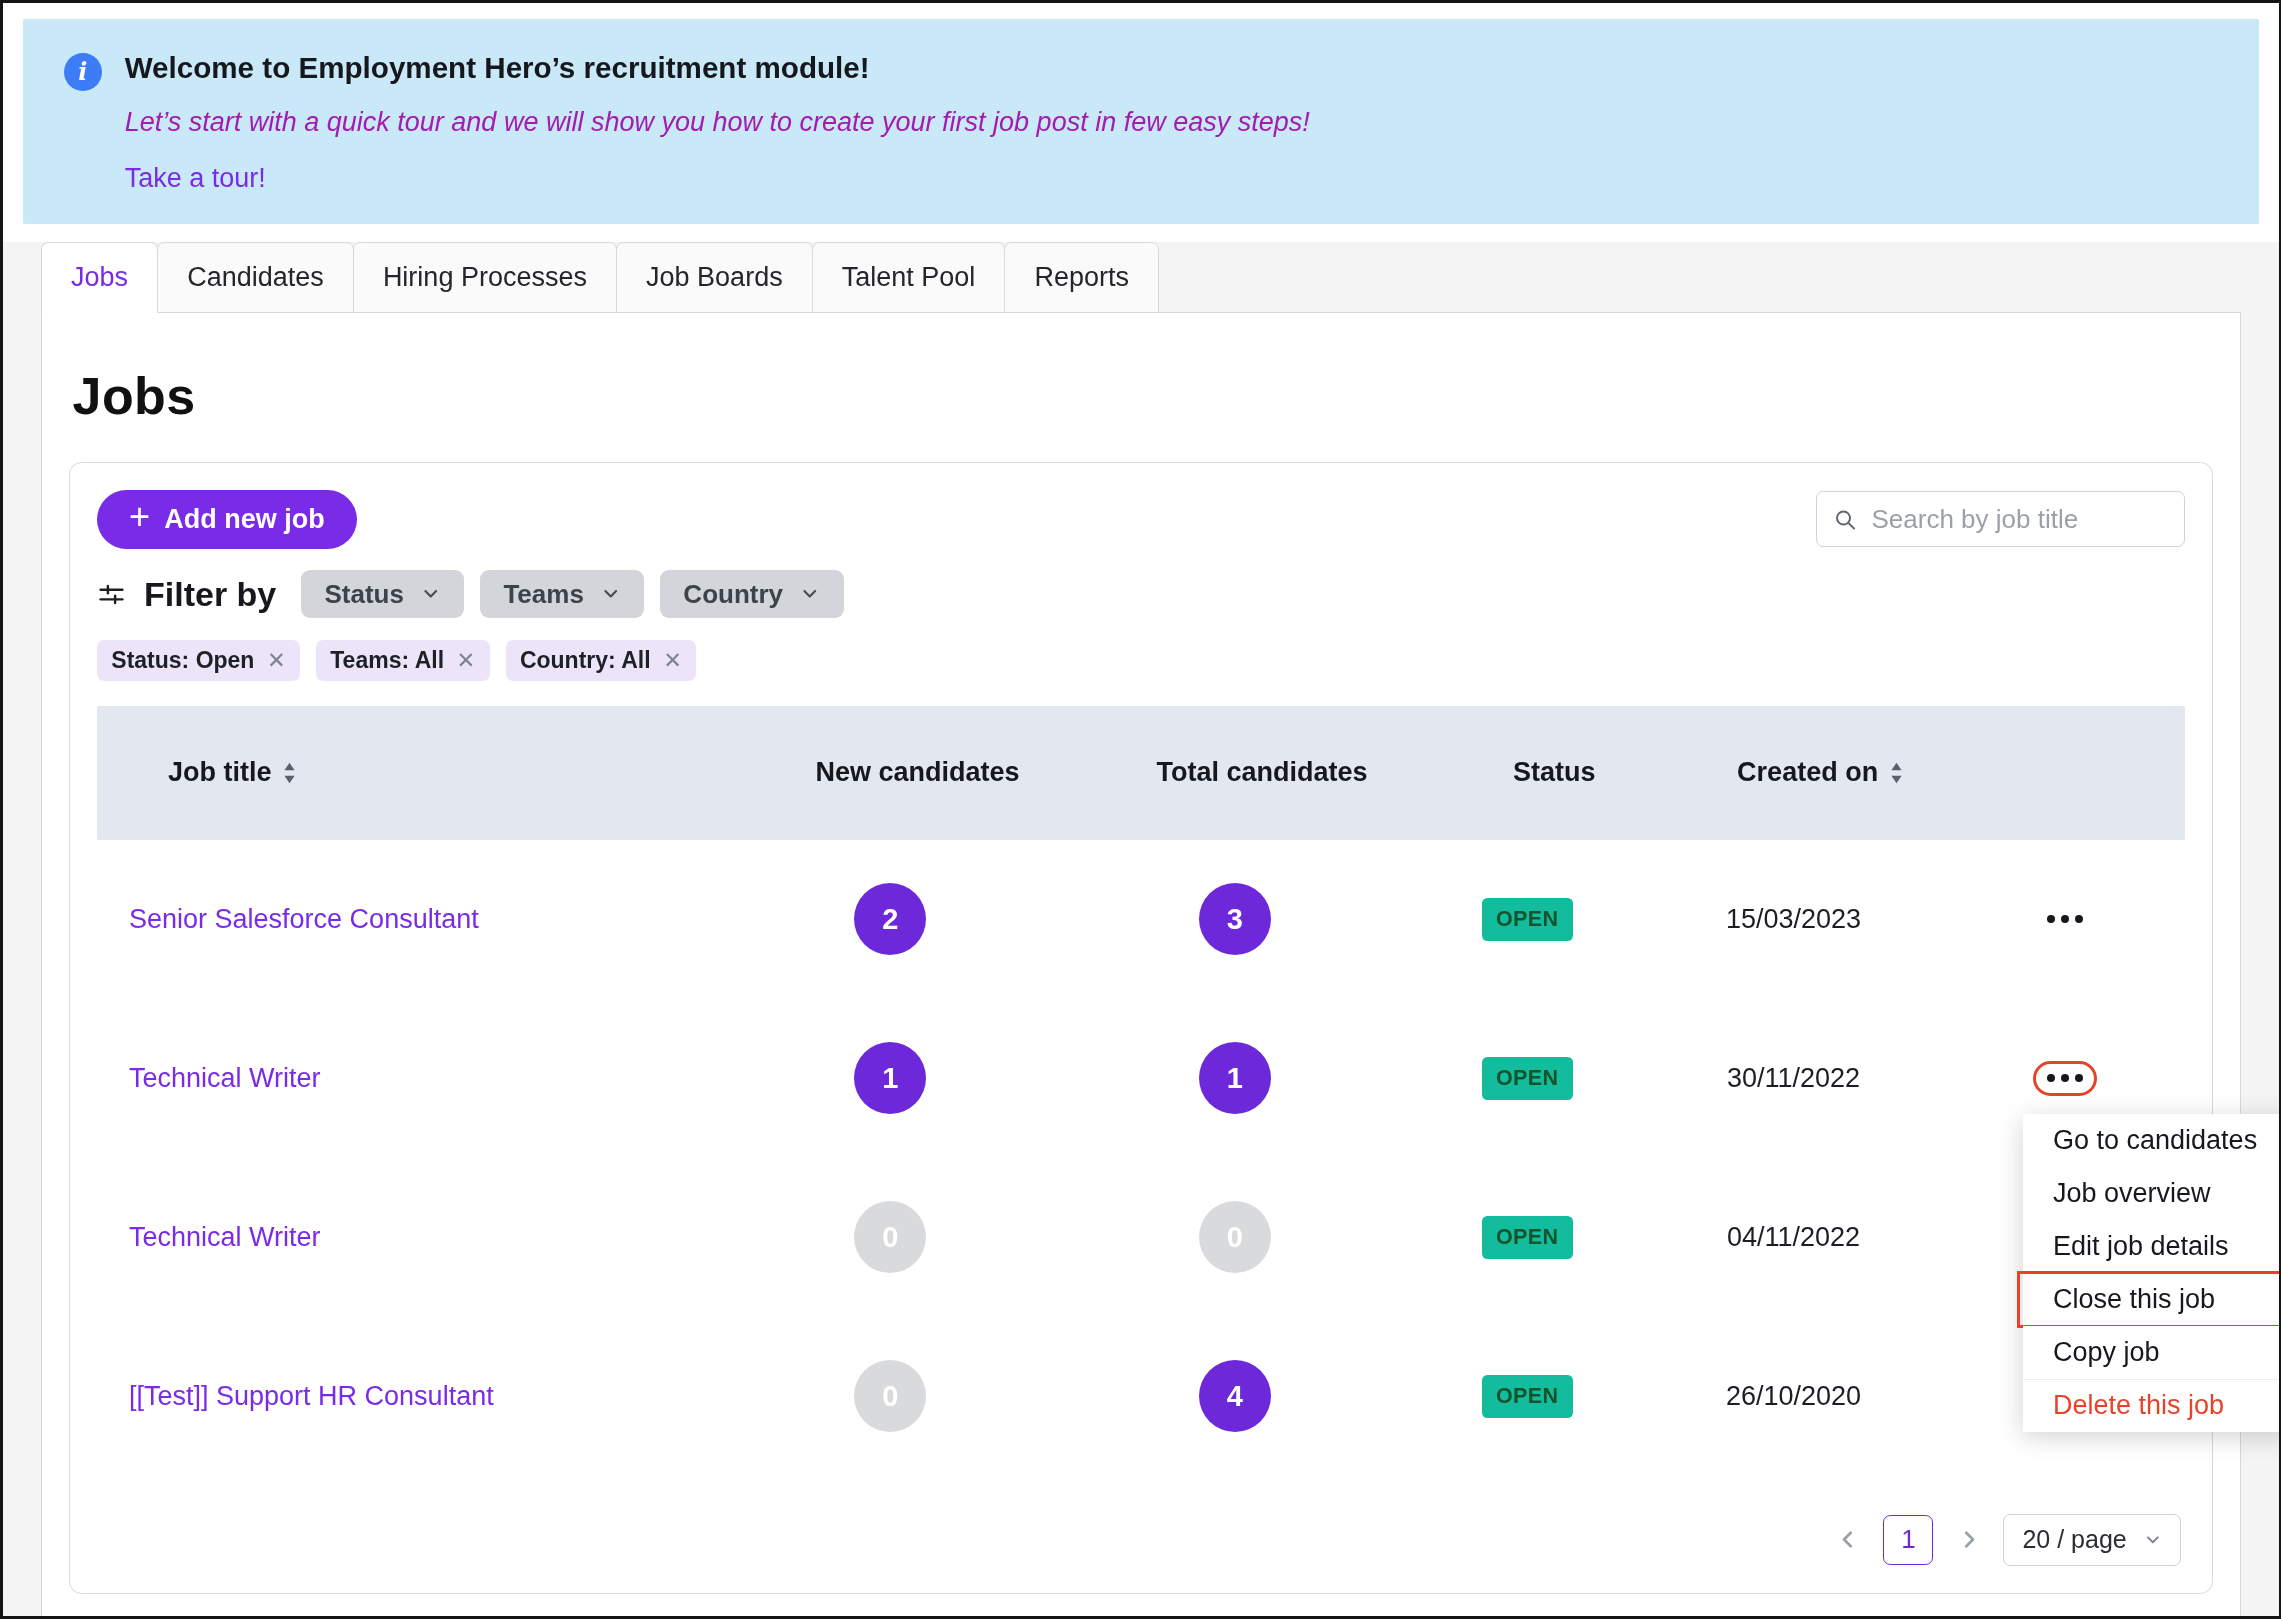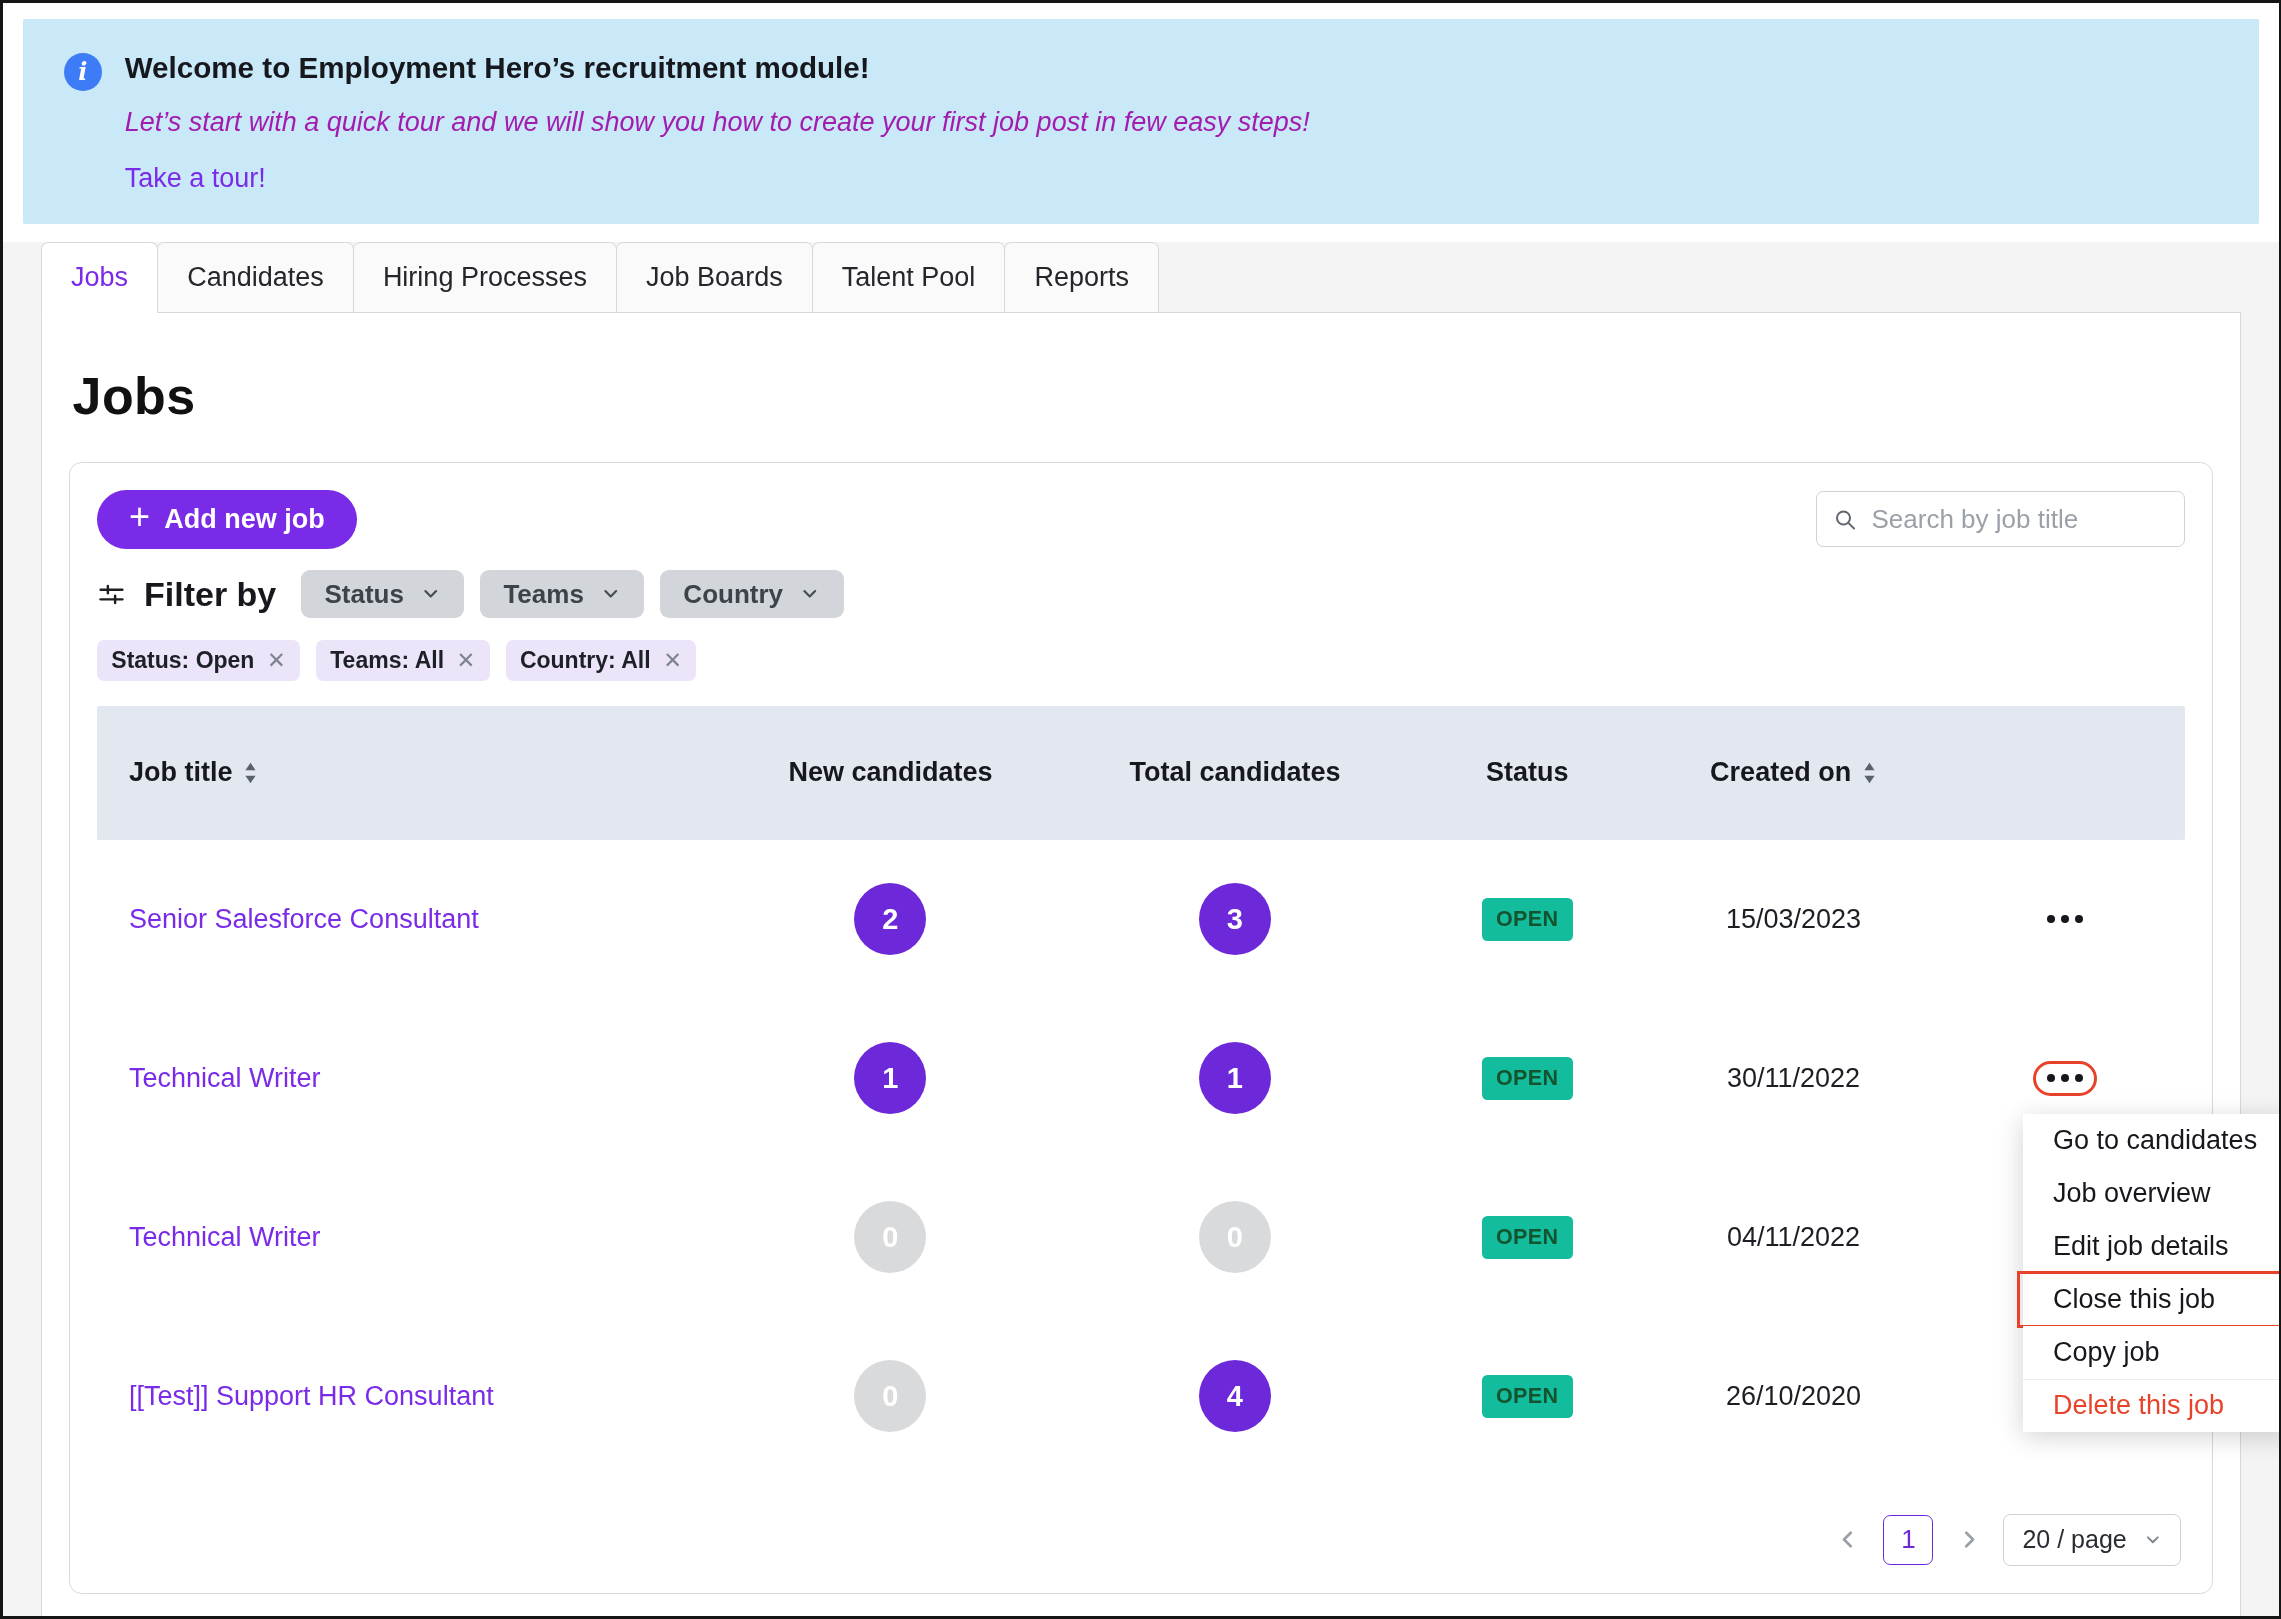--- a/index.html
+++ b/index.html
@@ -115,21 +115,21 @@
     display:inline-flex;align-items:center;gap:12.5px;
     background:var(--chipbg);border-radius:7.2px;
     padding:7.2px 14.3px;font-size:23px;font-weight:700;color:#1d2026;
   }
   .chip-x{color:#7e8590;font-size:22.4px;font-weight:400;cursor:pointer;}
   
   .table{margin-top:25px;}
   .thead{display:flex;background:var(--headbg);min-height:134px;align-items:center;border-radius:1.8px;}
   .th{font-size:27px;font-weight:700;display:flex;align-items:center;justify-content:center;gap:10.7px;text-align:center;line-height:1.3;}
   .c0{width:30%;}.c1{width:16%;}.c2{width:17%;}.c3{width:11%;}.c4{width:14.5%;}.c5{width:11.5%;}
-  .th.c0{justify-content:flex-start;padding-left:32px;text-align:right;}
+  .th.c0{justify-content:flex-start;padding-left:44px;text-align:right;margin-left:27px;}
   .th.c5 span{max-width:116px;}
   .trow{display:flex;align-items:center;height:159px;position:relative;}
   .td{display:flex;align-items:center;justify-content:center;font-size:27px;color:#1b1e23;}
   .td.c0{justify-content:flex-start;padding-left:32px;}
   .job-link{color:var(--accent);font-size:27px;cursor:pointer;text-decoration:none;}
   .count{
     width:72px;height:72px;border-radius:50%;
     background:var(--circle);color:#fff;
     font-size:29px;font-weight:700;
     display:flex;align-items:center;justify-content:center;cursor:pointer;

